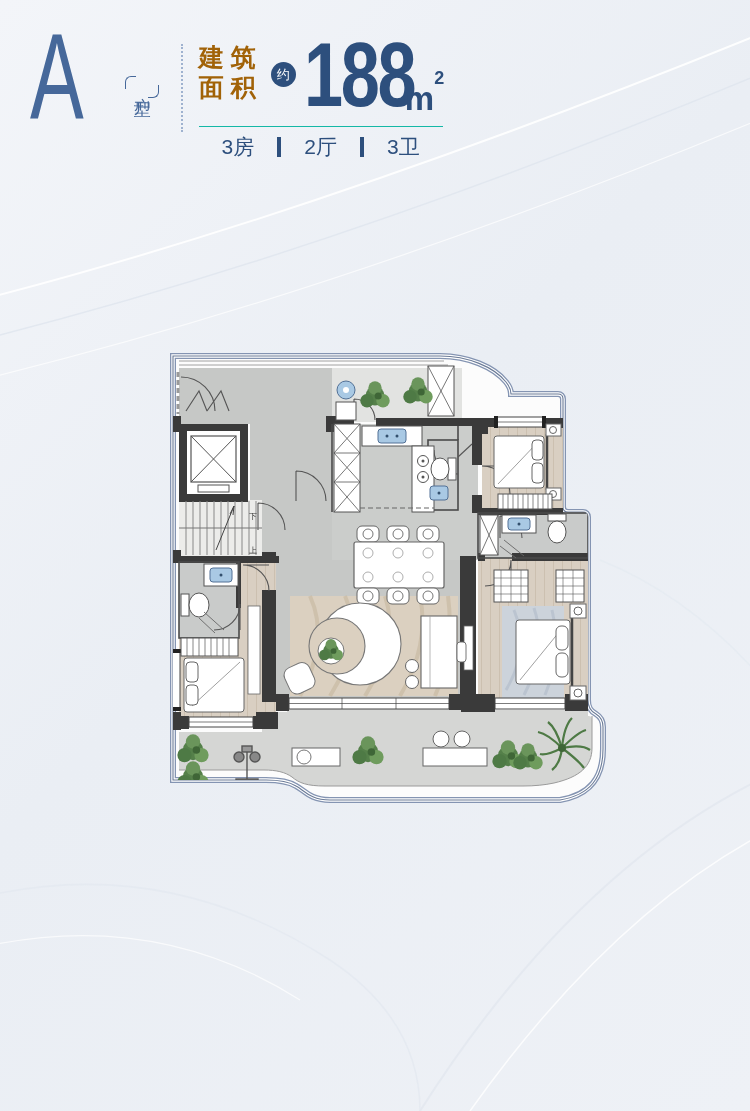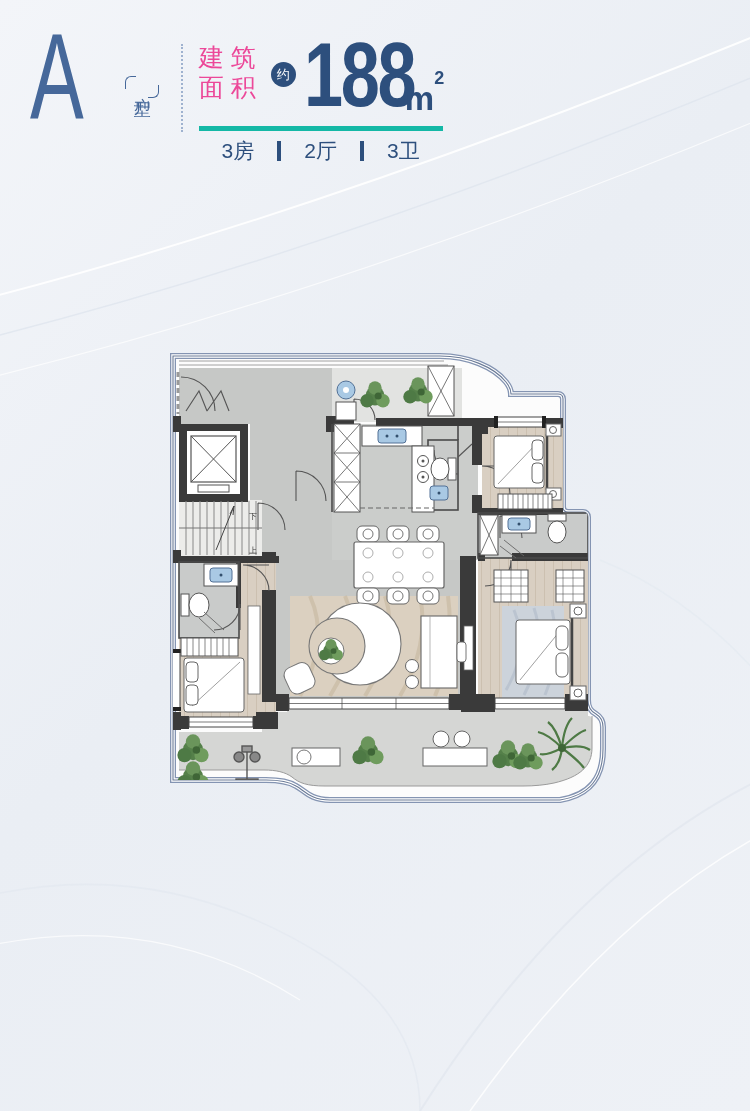--- a/index.html
+++ b/index.html
@@ -19,34 +19,34 @@
     position:relative;margin-left:14px;margin-top:50px;
     color:#46689a;font-size:17px;line-height:1.25;
     writing-mode:vertical-rl;text-orientation:upright;letter-spacing:3px;
     padding:8px 6px;
   }
   .unit-type .br-tl{position:absolute;left:0;top:0;width:10px;height:12px;border-left:1px solid #46689a;border-top:1px solid #46689a;border-top-left-radius:6px;}
   .unit-type .br-br{position:absolute;right:0;bottom:0;width:10px;height:12px;border-right:1px solid #46689a;border-bottom:1px solid #46689a;border-bottom-right-radius:6px;}
   .dot-divider{height:88px;border-left:2px dotted #9fb2cf;margin:18px 16px 0 22px;}
   .header-right{display:flex;flex-direction:column;margin-top:14px;}
   .area-row{display:flex;align-items:flex-start;}
-  .area-label{font-size:25px;font-weight:normal;color:#ec4899;letter-spacing:7px;line-height:1.18;margin-top:3px;}
+  .area-label{font-size:25px;font-weight:bold;color:#a16207;letter-spacing:7px;line-height:1.18;margin-top:3px;}
   .approx-badge{
     width:25px;height:25px;border-radius:50%;background:#2d4f7d;color:#fff;
     font-size:13px;display:flex;align-items:center;justify-content:center;
     margin:22px 2px 0 8px;flex:0 0 auto;
   }
   .area-value{
     font-size:90px;font-weight:bold;color:#2d4f7d;line-height:.78;
     letter-spacing:-3px;transform:scaleX(.78);transform-origin:left top;margin-left:6px;
   }
   .area-unit{font-size:33px;font-weight:bold;color:#2d4f7d;margin-top:40px;margin-left:-40px;position:relative;}
   .area-unit sup{font-size:18px;position:absolute;top:-12px;}
   .spec-row{
-    border-top:5px solid #14b8a6;margin-top:8px;padding-top:6px;width:244px;
+    border-top:1px solid #14b8a6;margin-top:8px;padding-top:6px;width:244px;
     display:flex;align-items:center;justify-content:space-between;
     font-size:21px;color:#2d4f7d;
   }
   .spec-item{flex:1;text-align:center;}
   .spec-bar{width:4px;height:20px;background:#2d4f7d;flex:0 0 auto;}
   .plan-wrap{position:absolute;left:0;top:0;z-index:2;}
   svg text{font-family:"Liberation Sans",sans-serif;}
 </style>
 </head>
 <body>

